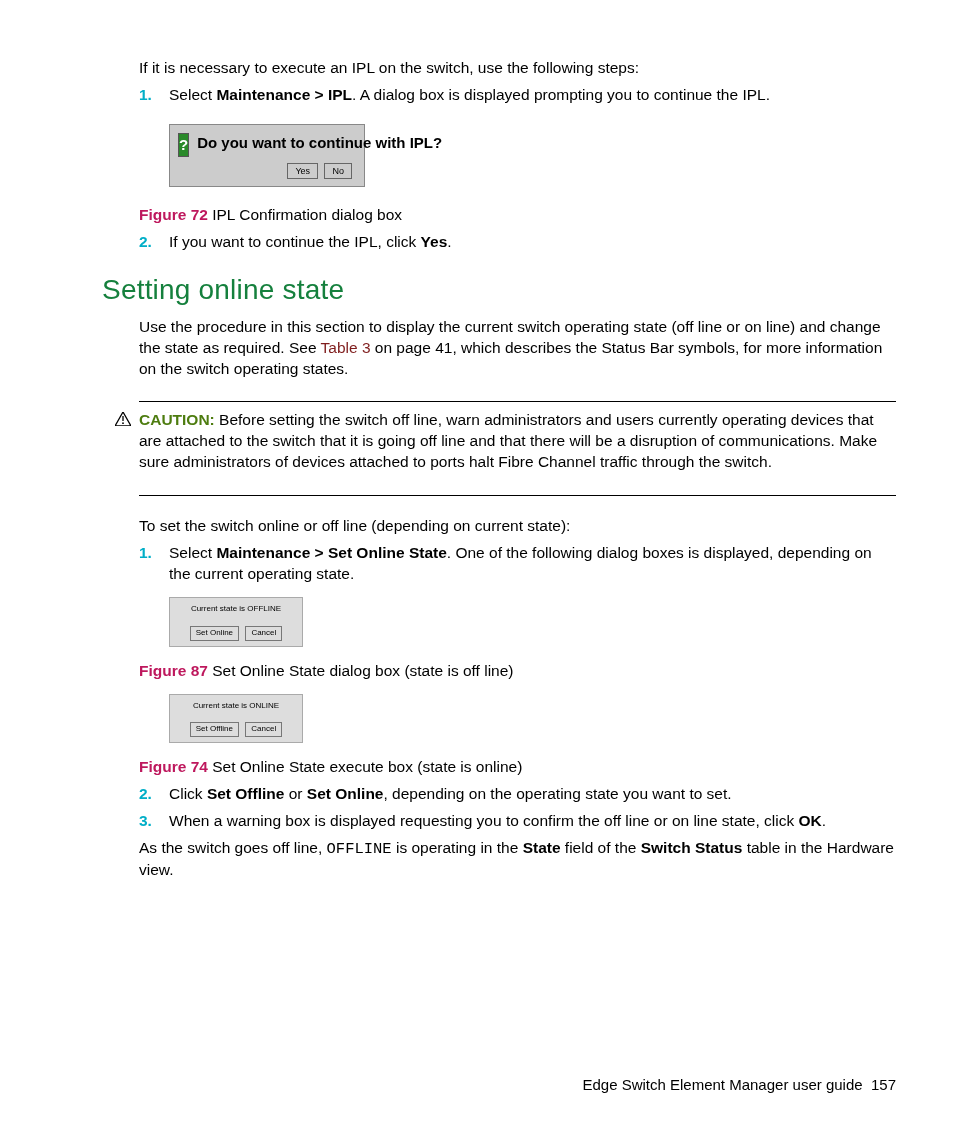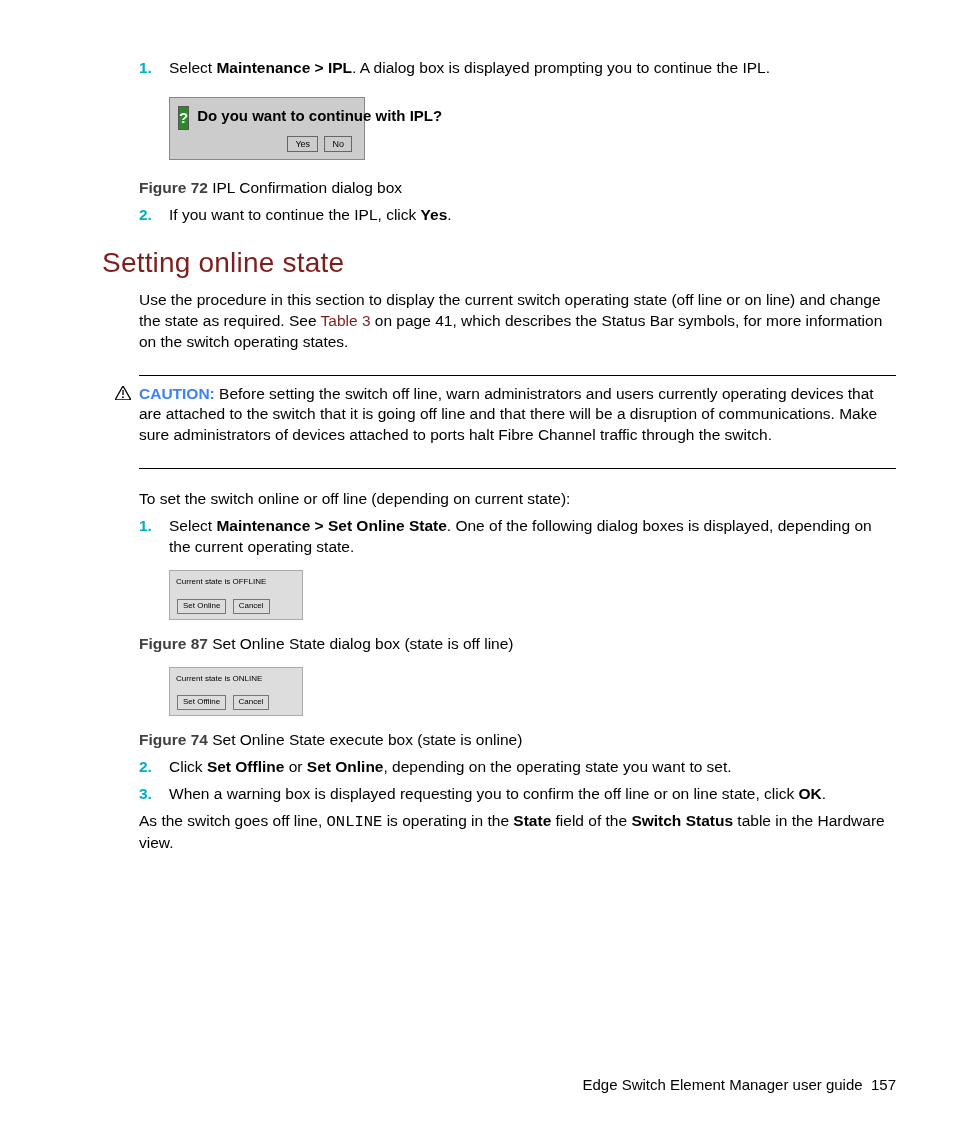--- a/index.html
+++ b/index.html
@@ -38,56 +38,57 @@
     display: flex; align-items: center; justify-content: center;
     color: #fff; font-weight: 700; font-size: 15px; border: 1px solid #555;
   }
   .dialog1-body { flex: 1; text-align: center; }
   .dialog1-text { font-size: 15px; font-weight: 700; margin-bottom: 6px; white-space: nowrap; }
   .dbtn {
     display: inline-block; background: #ccc; border: 1px solid #666;
     font-size: 9px; padding: 1px 7px; margin: 0 1px;
     font-family: Tahoma, Arial, sans-serif;
   }
-  .figlabel { color: #404040; font-weight: 600; }
+  .figlabel { color: #be185d; font-weight: 600; }
   .figtext { margin: 0 0 6px 37px; }
   h2.section {
-    color: #7f1d1d; font-weight: 300; font-size: 28px;
+    color: #15803d; font-weight: 300; font-size: 28px;
     margin: 18px 0 8px 0; letter-spacing: 0.2px;
   }
   .link { color: #7f1d1d; }
   hr.rule { border: none; border-top: 1px solid #000; margin: 22px 0 8px 37px; }
   .caution-block { margin-left: 37px; position: relative; padding-left: 0; }
   .caution-tri {
     position: absolute; left: -24px; top: 2px; width: 16px; height: 14px;
   }
-  .caution-label { color: #3b82f6; font-weight: 700; }
+  .caution-label { color: #4d7c0f; font-weight: 700; }
   .dialog2 {
     width: 120px; background: #ddd; border: 1px solid #aaa;
-    margin: 12px 0 14px 67px; padding: 6px 6px 5px 6px; text-align: left;
+    margin: 12px 0 14px 67px; padding: 6px 6px 5px 6px; text-align: center;
     font-family: Tahoma, Arial, sans-serif;
   }
   .dialog2-text { font-size: 8px; margin-bottom: 5px; white-space: nowrap; }
   .dbtn2 {
     display: inline-block; background: #ddd; border: 1px solid #777;
     font-size: 8px; padding: 1px 5px; margin: 0 1px;
     font-family: Tahoma, Arial, sans-serif;
   }
   .mono { font-family: "Courier New", monospace; }
   .footer {
     position: absolute; bottom: 50px; right: 58px;
     font-size: 15px; font-weight: 300;
   }
   .spacer { height: 12px; }
 </style>
 </head>
 <body>
 
 <div class="page">
 
+  <p class="indent">If it is necessary to execute an IPL on the switch, use the following steps:</p>
 
   <ol class="indent">
     <li>
       <span class="num">1.</span>
       <span>Select </span><b>Maintenance &gt; IPL</b><span>. A dialog box is displayed prompting you to continue the IPL.</span>
     </li>
   </ol>
 
   <div class="dialog1">
     <div class="qicon">?</div>
@@ -165,20 +166,20 @@
       <span class="num">2.</span>
       <span>Click </span><b>Set Offline</b><span> or </span><b>Set Online</b><span>, depending on the operating state you want to set.</span>
     </li>
     <li>
       <span class="num">3.</span>
       <span>When a warning box is displayed requesting you to confirm the off line or on line state, click </span><b>OK</b><span>.</span>
     </li>
   </ol>
 
   <p class="indent">
-    <span>As the switch goes off line, </span><span class="mono">ONLINE</span><span> is operating in the </span><b>State</b><span> field of the </span><b>Switch Status</b><span> table in the Hardware view.</span>
+    <span>As the switch goes off line, </span><span class="mono">OFFLINE</span><span> is operating in the </span><b>State</b><span> field of the </span><b>Switch Status</b><span> table in the Hardware view.</span>
   </p>
 
 </div>
 
 <div class="footer">
   <span>Edge Switch Element Manager user guide</span>&nbsp;&nbsp;<span>157</span>
 </div>
 
 </body></html>

